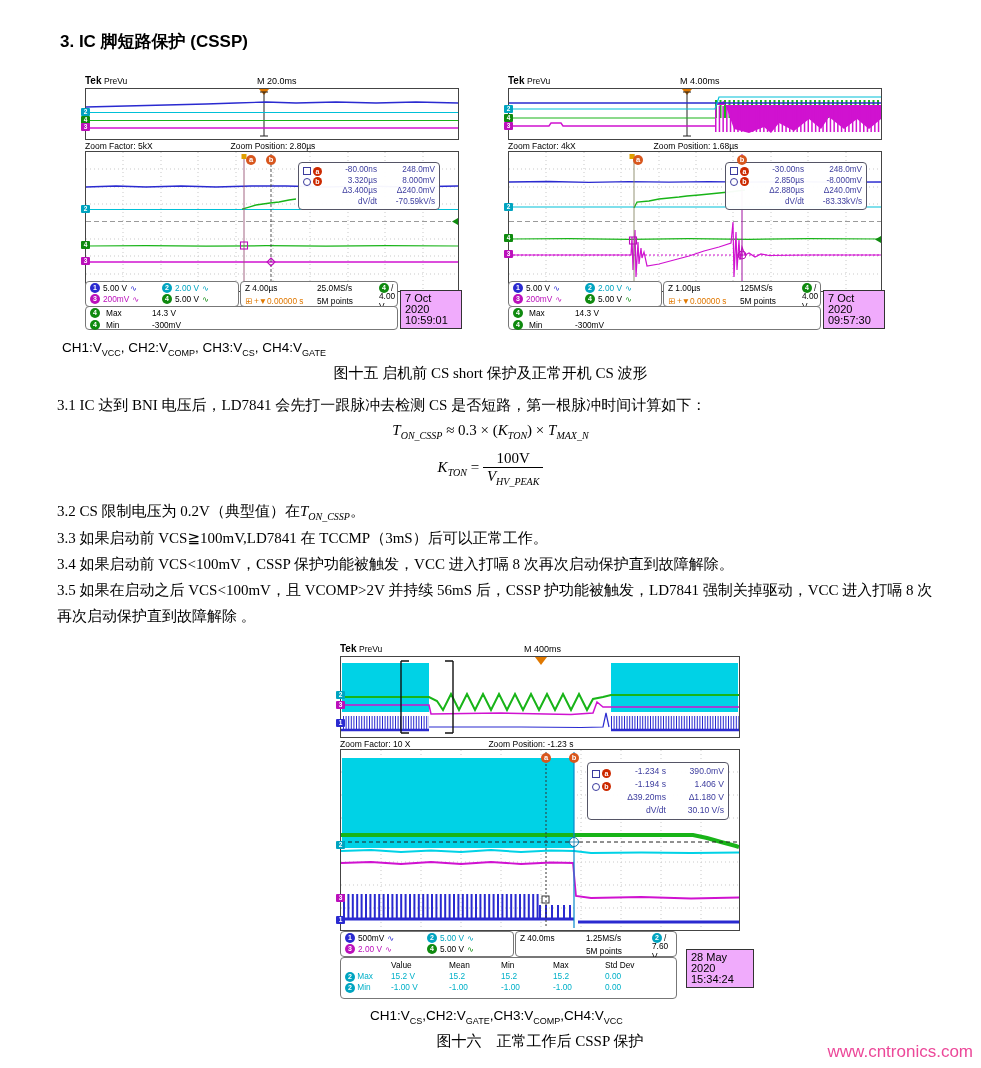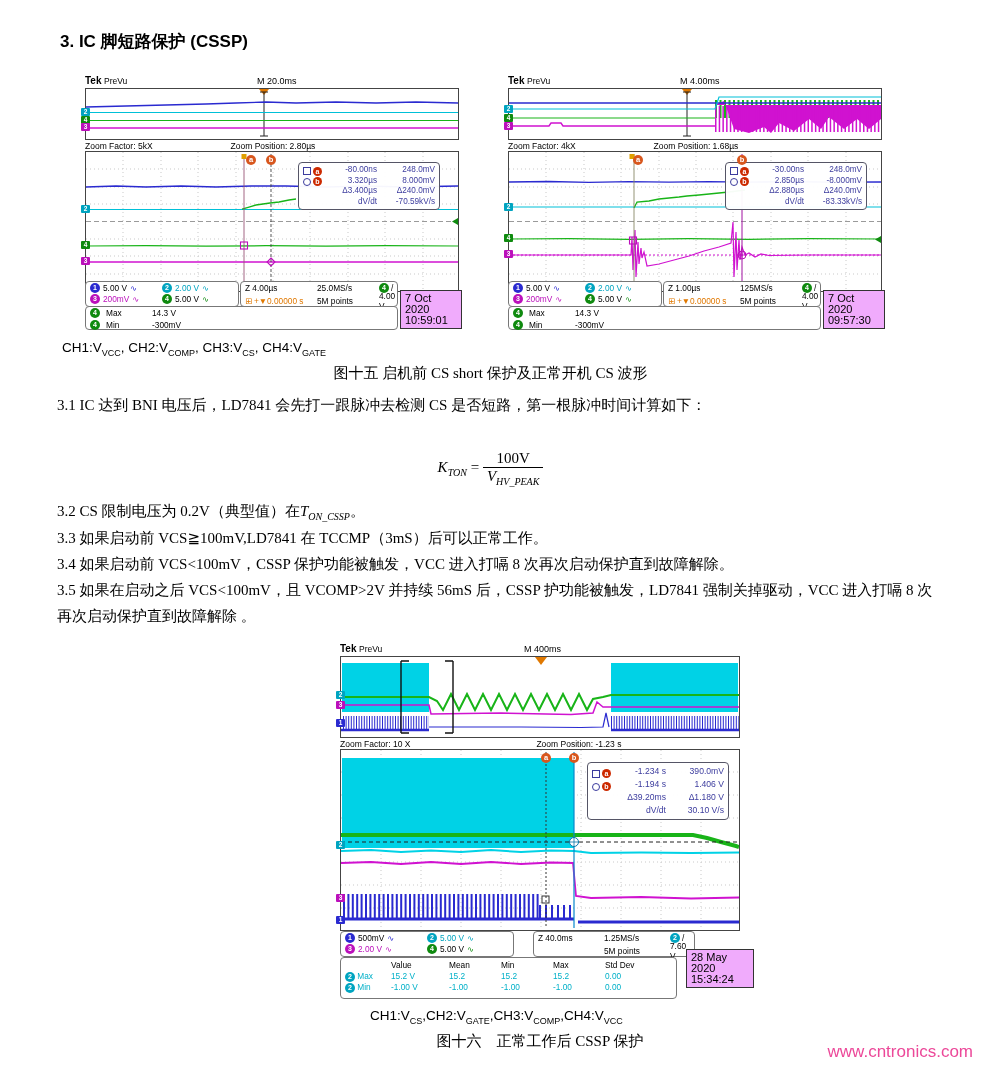--- a/index.html
+++ b/index.html
@@ -336,20 +336,23 @@
       <div>09:57:30</div>
     </div>
   </div>
 
   <div class="chline" style="left:62px;top:340px;">
     <span>CH1:V</span><sub>VCC</sub><span>, CH2:V</span><sub>COMP</sub><span>, CH3:V</span><sub>CS</sub><span>, CH4:V</span><sub>GATE</sub>
   </div>
   <div class="caption" style="top:364px;">图十五 启机前 CS short 保护及正常开机 CS 波形</div>
 
   <div class="para" style="top:392px;">3.1 IC 达到 BNI 电压后，LD7841 会先打一跟脉冲去检测 CS 是否短路，第一根脉冲时间计算如下：</div>
+  <div class="formula" style="top:422px;">
+    <span>T</span><sub>ON_CSSP</sub><span style="font-style:normal;"> ≈ 0.3 × (</span><span>K</span><sub>TON</sub><span style="font-style:normal;">) × </span><span>T</span><sub>MAX_N</sub>
+  </div>
   <div class="formula" style="top:450px;">
     <span>K</span><sub>TON</sub>
     <span style="font-style:normal;">=</span>
     <span class="frac"><span class="num" style="font-style:normal;">100V</span><span class="den"><span>V</span><sub>HV_PEAK</sub></span></span>
   </div>
   <div class="para" style="top:498px;">
     <span>3.2 CS 限制电压为 0.2V（典型值）在</span><i>T</i><sub style="font-size:10px;font-style:italic;">ON_CSSP</sub><span>。</span>
   </div>
   <div class="para" style="top:525px;">3.3 如果启动前 VCS≧100mV,LD7841 在 TCCMP（3mS）后可以正常工作。</div>
   <div class="para" style="top:551px;">3.4 如果启动前 VCS&lt;100mV，CSSP 保护功能被触发，VCC 进入打嗝 8 次再次启动保护直到故障解除。</div>
@@ -372,21 +375,21 @@
         <line x1="0" y1="73" x2="88" y2="73" stroke="#2a2ad0" stroke-width="2.5"></line>
         <polyline points="88,70 180,70 240,70.5 262,70 265,56 268,70" fill="none" stroke="#2a2ad0" stroke-width="1.2"></polyline>
         <line x1="270" y1="66" x2="398" y2="66" stroke="#2a2ad0" stroke-width="14" stroke-dasharray="1 1.6"></line>
         <line x1="270" y1="73" x2="398" y2="73" stroke="#2a2ad0" stroke-width="2.5"></line>
         <path d="M60 4 v72 M60 4 h8 M60 76 h8 M112 4 v72 M112 4 h-8 M112 76 h-8" stroke="#111" stroke-width="1.4" fill="none"></path>
       </svg>
       <div class="chmark cm2" style="left:-5px;top:34px;">2</div>
       <div class="chmark cm3" style="left:-5px;top:44px;">3</div>
       <div class="chmark cm1" style="left:-5px;top:62px;">1</div>
     </div>
-    <div class="zinfo" style="width:398px;gap:48px;">
+    <div class="zinfo" style="width:398px;">
       <span>Zoom Factor: 10 X</span>
       <span class="zp">Zoom Position: -1.23 s</span>
     </div>
     <div class="grat" style="height:180px;width:398px;">
       <svg width="398" height="180" viewBox="0 0 398 180" preserveAspectRatio="none">
         <path d="M40 0V180 M80 0V180 M120 0V180 M160 0V180 M200 0V180 M240 0V180 M280 0V180 M320 0V180 M360 0V180" stroke="#c9c9c9" stroke-width="1" stroke-dasharray="1 3" fill="none"></path>
         <path d="M0 22H398 M0 45H398 M0 68H398 M0 112H398 M0 135H398 M0 158H398" stroke="#c9c9c9" stroke-width="1" stroke-dasharray="1 3" fill="none"></path>
         <rect x="1" y="8" width="232" height="90" fill="#00d2e6"></rect>
         <polyline points="0,101 30,100 60,102 90,100.5 120,102 150,100 180,102 210,100.5 233,101 250,103 300,102.5 350,103 398,102.5" fill="none" stroke="#00d2e6" stroke-width="2"></polyline>
         <polyline points="0,85 352,85 366,88 380,92 395,96 398,97" fill="none" stroke="#18b418" stroke-width="4"></polyline>
@@ -453,21 +456,21 @@
             <span class="c3t">2.00 V</span>
             <span class="c3t">∿</span>
           </div>
         <div class="chcell">
             <span class="badge b4">4</span>
             <span>5.00 V</span>
             <span class="c4t">∿</span>
           </div>
       </div>
     </div>
-    <div class="sbox" style="left:175px;top:288px;width:160px;height:24px;margin-left:18px;">
+    <div class="sbox" style="left:175px;top:288px;width:160px;height:24px;">
       <div class="hgrid" style="grid-template-columns:66px 66px 1fr;">
         <div class="hcell">Z 40.0ms</div>
         <div class="hcell">1.25MS/s</div>
         <div class="hcell">
             <span class="badge b2">2</span>
             <span>/</span>
           </div>
         <div class="hcell"></div>
         <div class="hcell">5M points</div>
         <div class="hcell">7.60 V</div>

